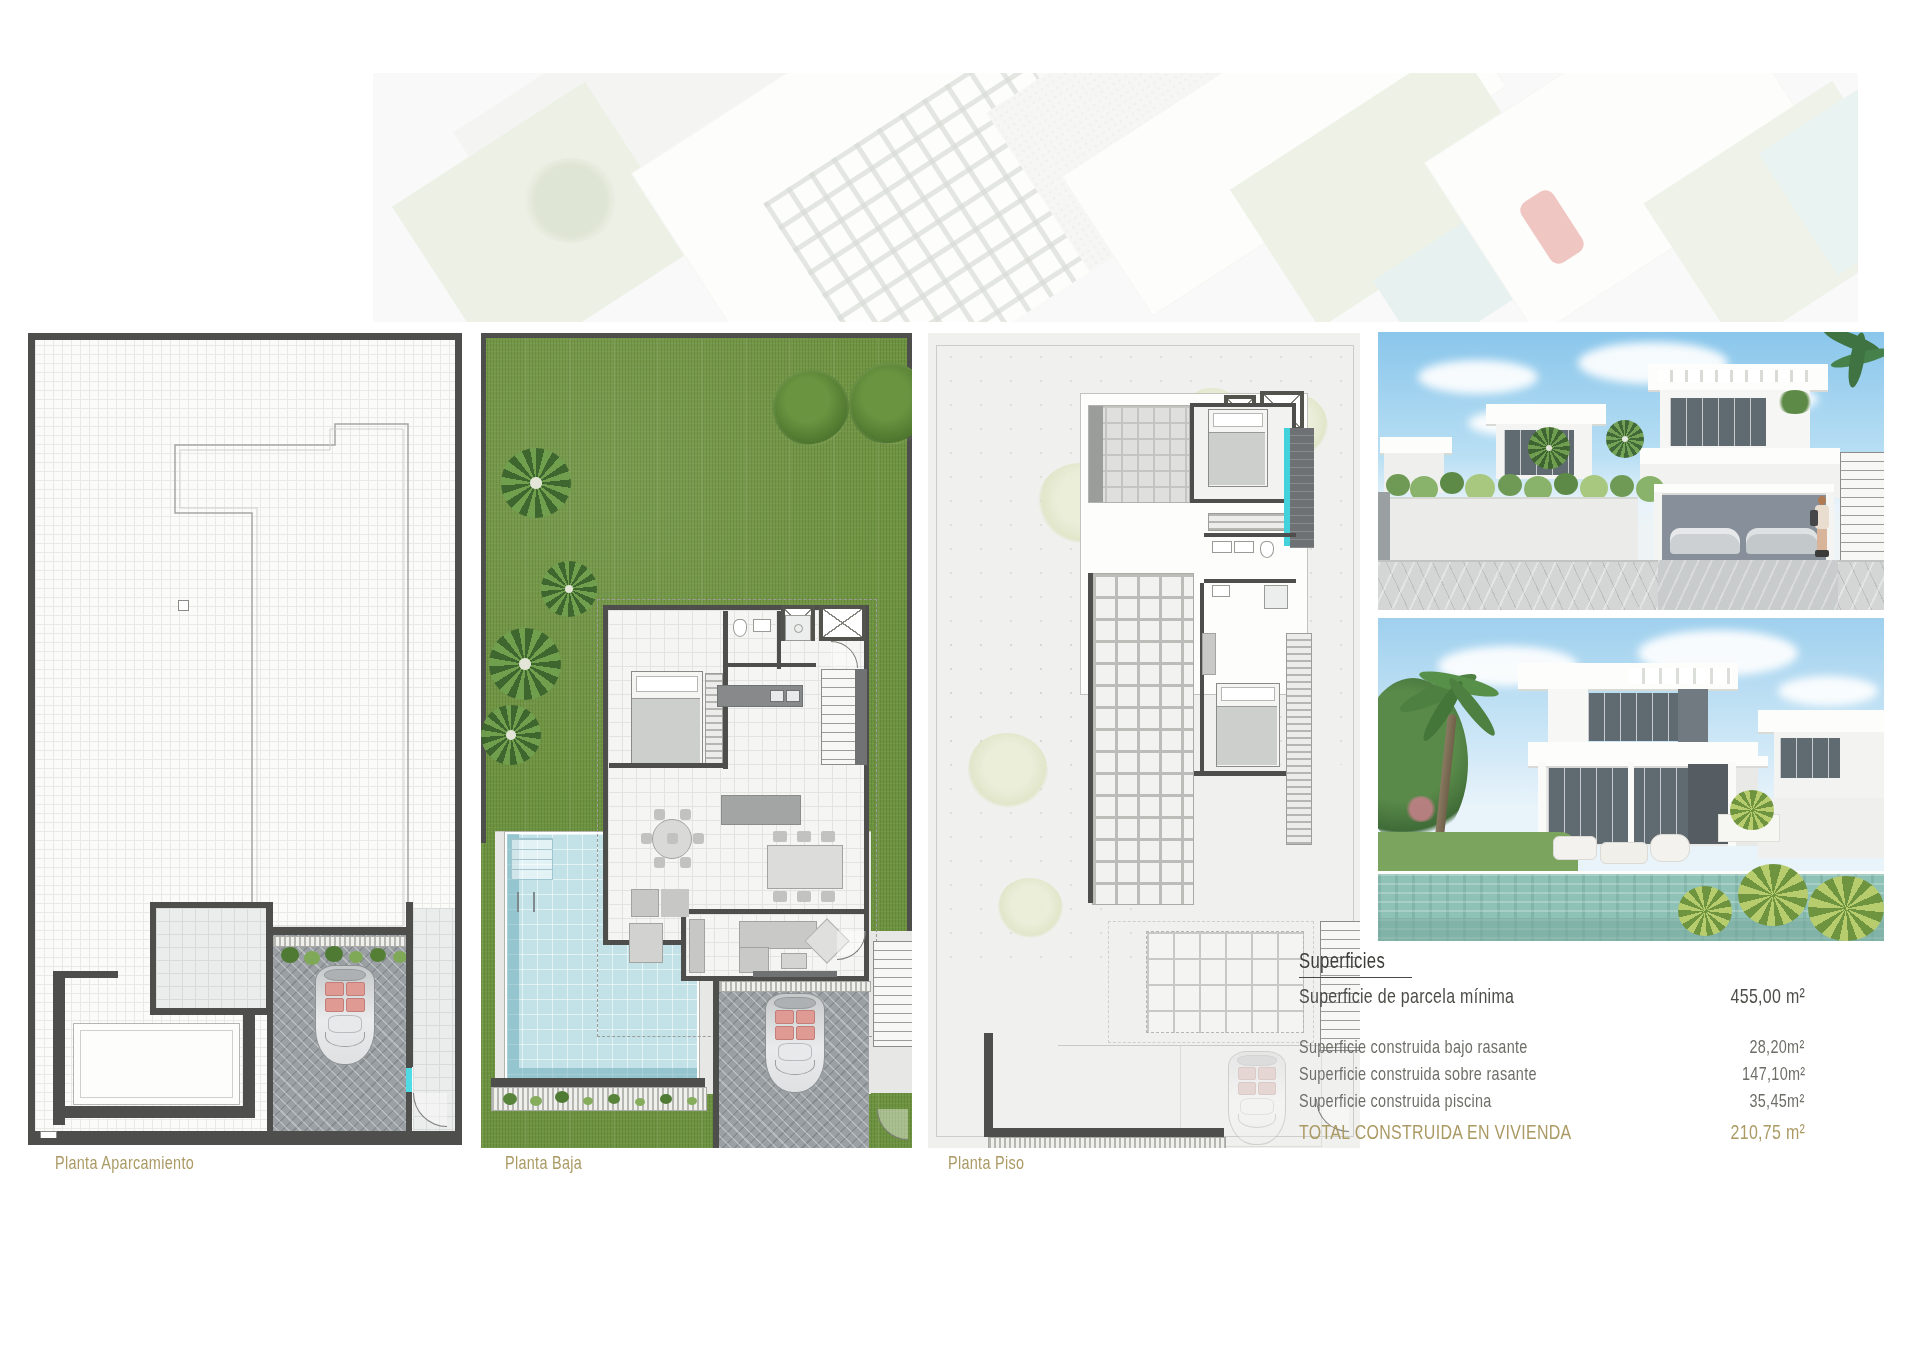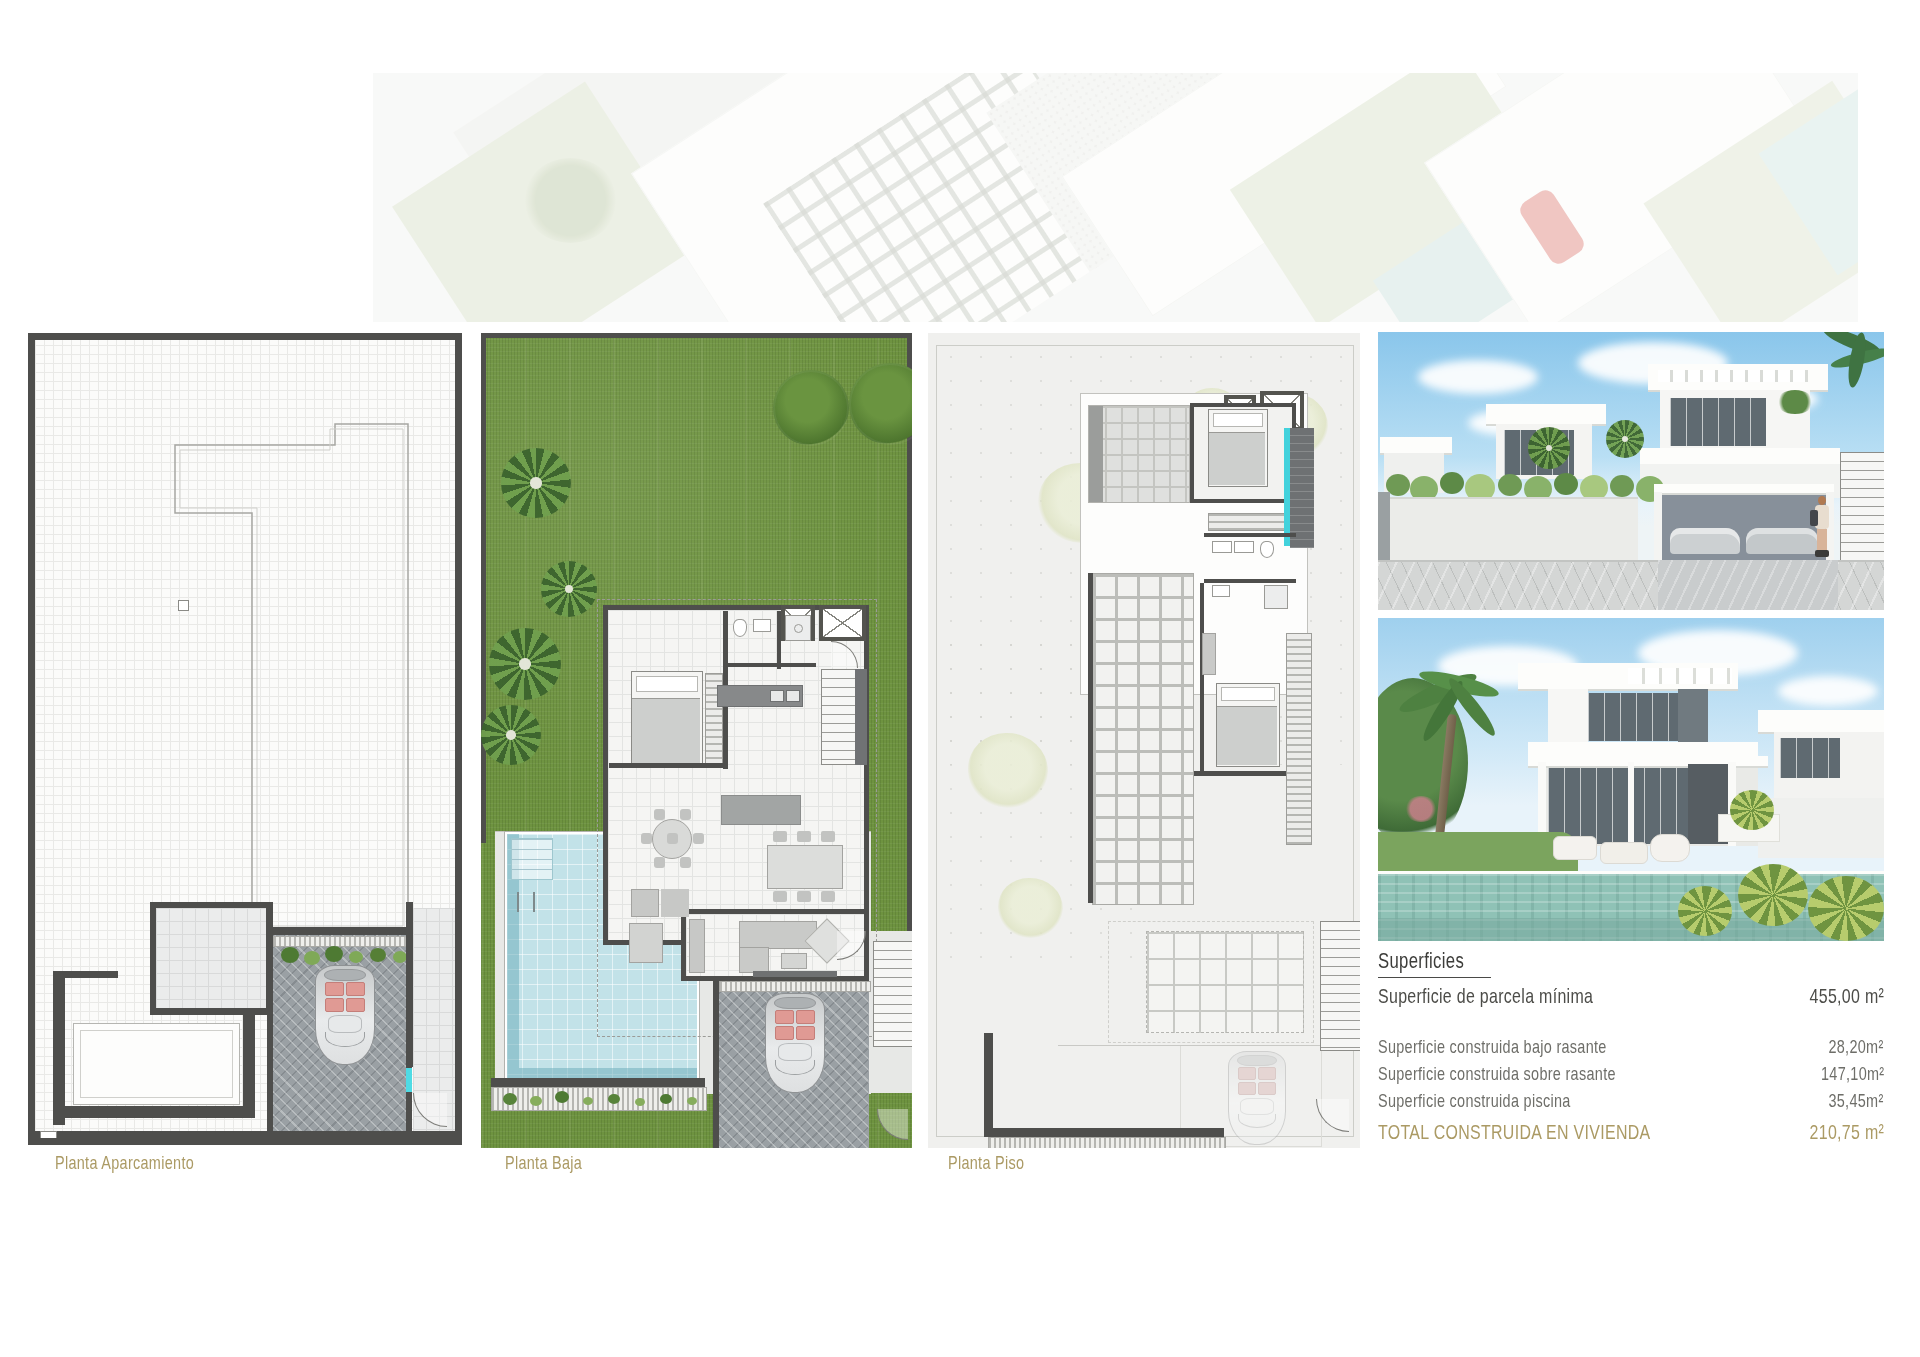--- a/index.html
+++ b/index.html
@@ -410,21 +410,21 @@
     <div class="ab spiky" style="left:352px;top:172px;width:44px;height:40px"></div>
 
     <div class="ab" style="left:0;top:253px;width:506px;height:3px;background:#fdfdfb"></div>
     <div class="ab watr" style="left:0;top:256px;width:506px;height:67px"></div>
     <div class="ab" style="left:0;top:300px;width:506px;height:23px;background:#76a89c;opacity:.55"></div>
     <div class="ab spiky" style="left:360px;top:246px;width:70px;height:62px"></div>
     <div class="ab spiky" style="left:430px;top:258px;width:76px;height:65px"></div>
     <div class="ab spiky" style="left:300px;top:268px;width:54px;height:50px"></div>
   </div>
 
-  <div class="ab" style="left:1378px;top:948px;width:506px;height:206px">
+  <div class="ab" style="left:1299px;top:948px;width:506px;height:206px">
     <div class="ab s-title" style="left:0;top:0">
       <span class="cond">Superficies</span>
     </div>
     <div class="ab s-main" style="left:0;top:36px">
       <span class="cond">Superficie de parcela mínima</span>
     </div>
     <div class="ab s-main" style="right:0;top:36px">
       <span class="cond-r">455,00 m²</span>
     </div>
 

